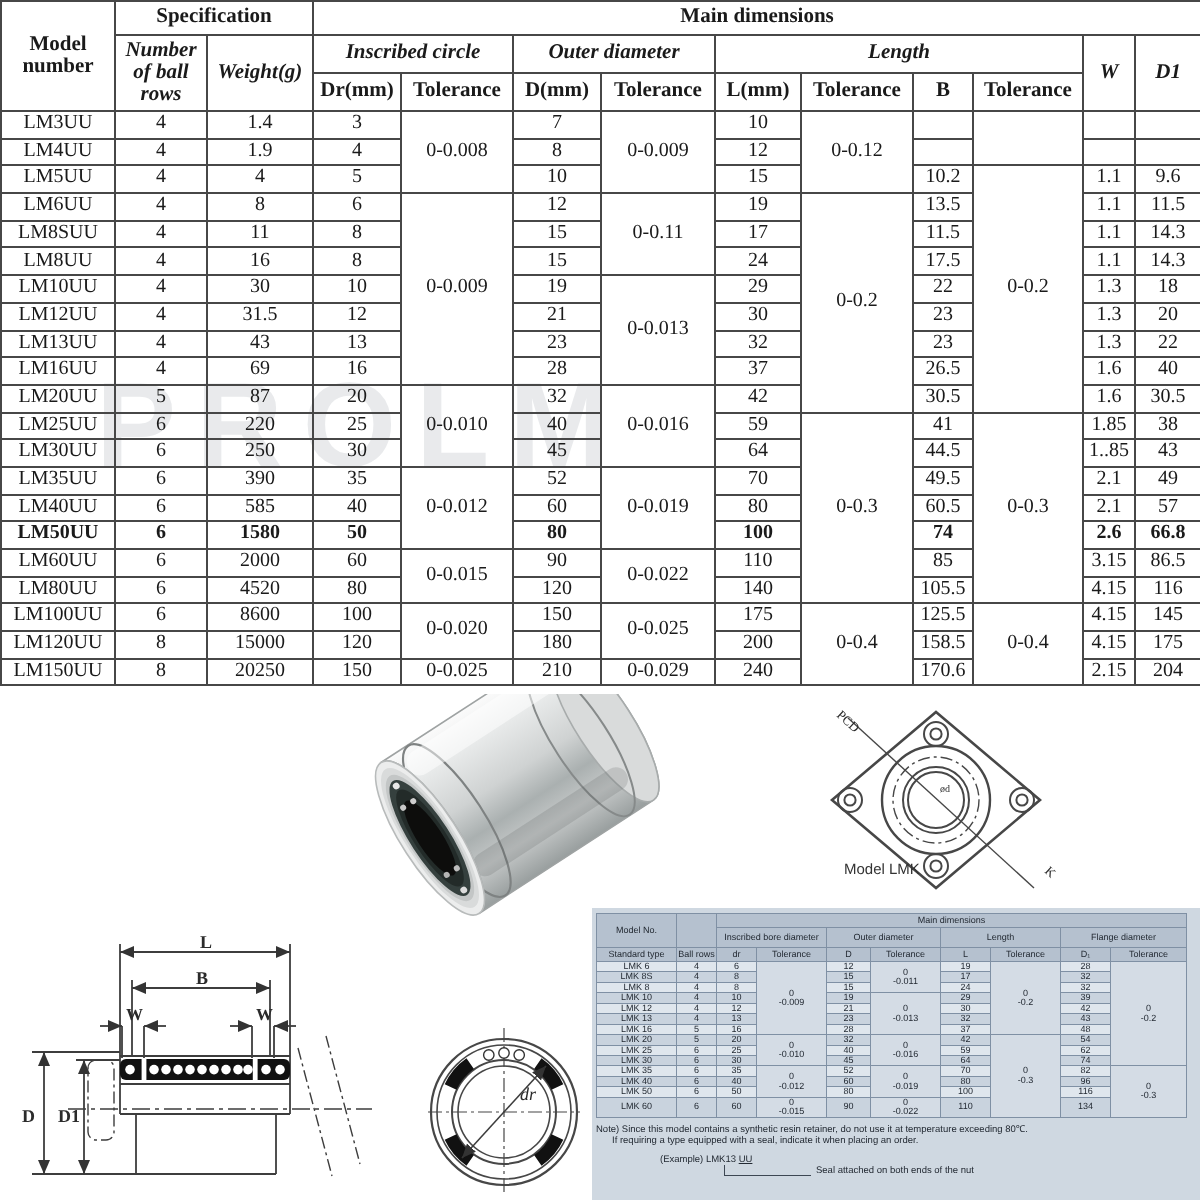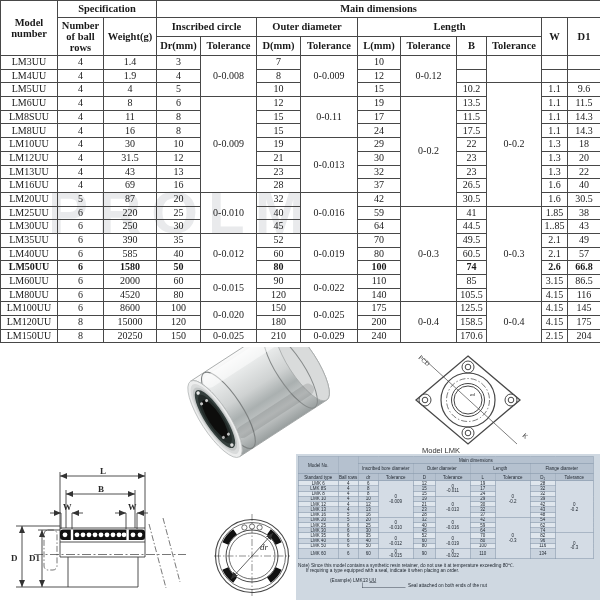--- a/index.html
+++ b/index.html
@@ -14,21 +14,21 @@
   #main-wrap{position:absolute;left:0;top:0;z-index:1;}
   table.spec{border-collapse:collapse;table-layout:fixed;width:600px;background:transparent;}
   .spec th,.spec td{border:1px solid #474747;padding:0;text-align:center;vertical-align:middle;
     font-size:10px;line-height:1.05;white-space:nowrap;overflow:hidden;}
   .spec th{font-size:10.5px;font-weight:bold;}
   .spec .hwrap{white-space:normal;}
 
   
   .abs{position:absolute;}
   svg text{font-family:"Liberation Serif",serif;fill:#2b2b2b;}
-  #lmk-caption{position:absolute;left:422px;top:446px;z-index:1;
+  #lmk-caption{position:absolute;left:422px;top:430px;z-index:1;
     font-family:"Liberation Sans",sans-serif;font-size:7.5px;color:#333;}
 
   
   #lmk-panel{position:absolute;left:296px;top:454px;width:304px;height:146px;
     background:#cfd8e1;z-index:2;overflow:hidden;}
   #lmk-scale{transform:scale(0.5);transform-origin:0 0;width:600px;padding:5px 0 0 4px;
     font-family:"Liberation Sans",sans-serif;color:#232a33;}
   table.lmk{border-collapse:collapse;table-layout:fixed;width:590px;}
   .lmk th,.lmk td{border:1px solid #7f90a4;padding:0;text-align:center;vertical-align:middle;
     font-size:9px;line-height:1.05;white-space:nowrap;overflow:hidden;font-weight:normal;}
@@ -67,21 +67,21 @@
           <col style="width: 55px;">
           <col style="width: 26px;">
           <col style="width: 33px;">
         </colgroup>
         <thead>
           <tr style="height: 17px;">
             <th rowspan="3" class="hwrap">Model number</th>
             <th colspan="2">Specification</th>
             <th colspan="10">Main dimensions</th>
           </tr>
-          <tr style="height: 19px;">
+          <tr style="height: 19px; font-style: italic;">
             <th rowspan="2" class="hwrap">Number of ball rows</th>
             <th rowspan="2">Weight(g)</th>
             <th colspan="2">Inscribed circle</th>
             <th colspan="2">Outer diameter</th>
             <th colspan="4">Length</th>
             <th rowspan="2">W</th>
             <th rowspan="2">D1</th>
           </tr>
           <tr style="height: 19px;">
             <th>Dr(mm)</th>

